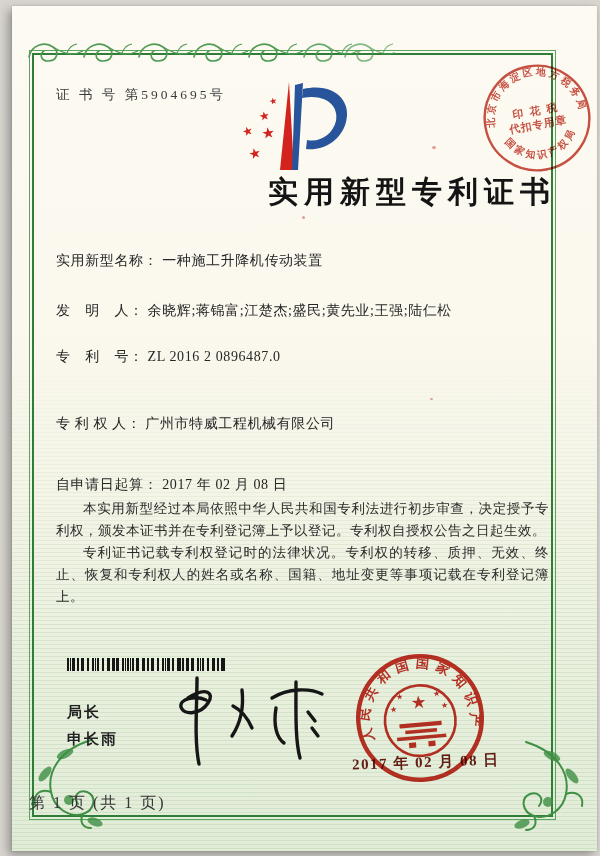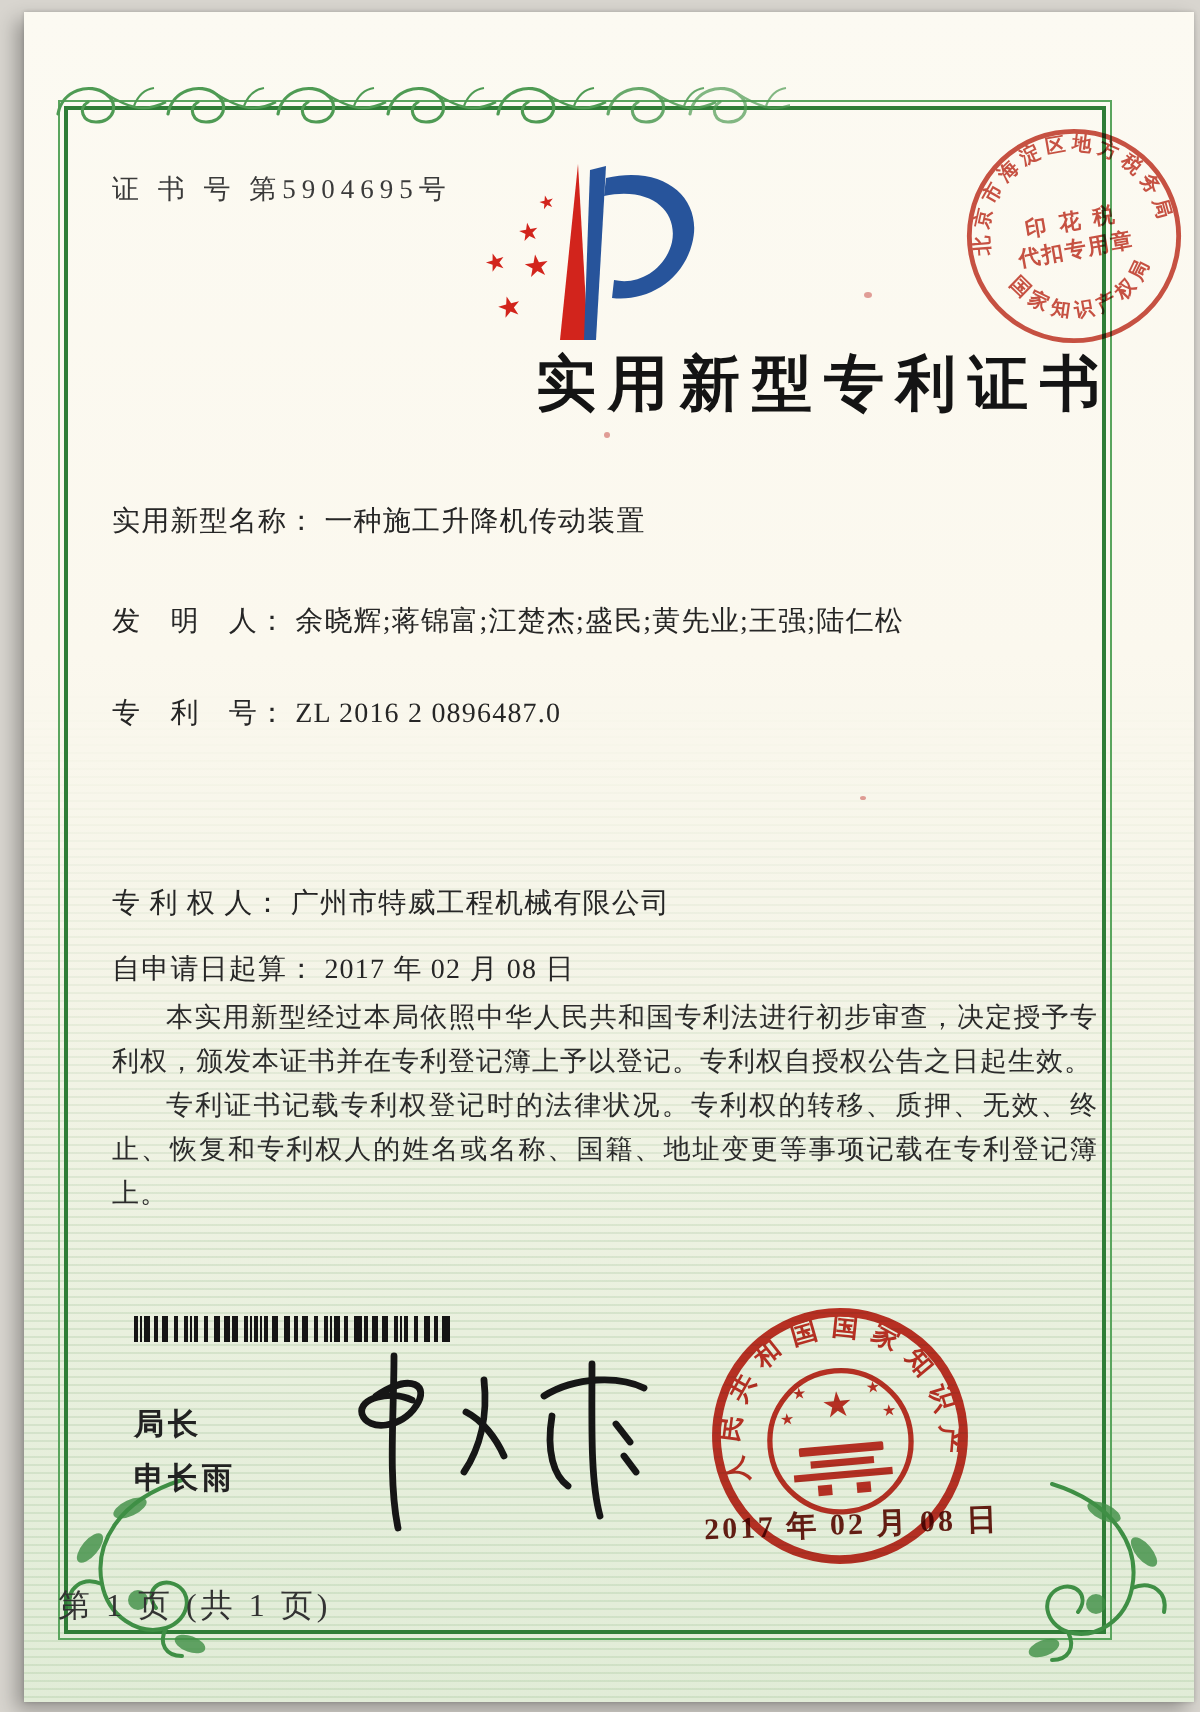--- a/index.html
+++ b/index.html
@@ -129,21 +129,21 @@
 
   <div class="row" style="top:296px">
     <span class="flabel">发　明　人：</span><span class="fvalue">余晓辉;蒋锦富;江楚杰;盛民;黄先业;王强;陆仁松</span>
   </div>
   <div class="row" style="top:246px">
     <span class="flabel">实用新型名称：</span><span class="fvalue">一种施工升降机传动装置</span>
   </div>
   <div class="row" style="top:342px">
     <span class="flabel">专　利　号：</span><span class="fvalue">ZL 2016 2 0896487.0</span>
   </div>
-  <div class="row" style="top:437px">
+  <div class="row" style="top:409px">
     <span class="flabel">专 利 权 人：</span><span class="fvalue">广州市特威工程机械有限公司</span>
   </div>
   <div class="row" style="top:470px">
     <span class="flabel">自申请日起算：</span><span class="fvalue">2017 年 02 月 08 日</span>
   </div>
 
   <div class="paras">
     <p>本实用新型经过本局依照中华人民共和国专利法进行初步审查，决定授予专利权，颁发本证书并在专利登记簿上予以登记。专利权自授权公告之日起生效。</p>
     <p>专利证书记载专利权登记时的法律状况。专利权的转移、质押、无效、终止、恢复和专利权人的姓名或名称、国籍、地址变更等事项记载在专利登记簿上。</p>
   </div>

